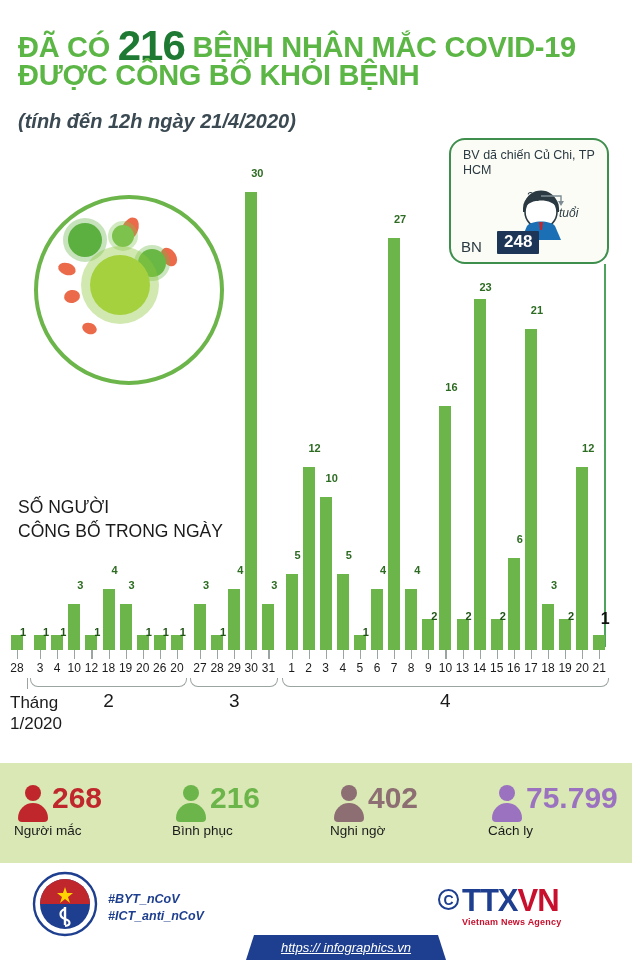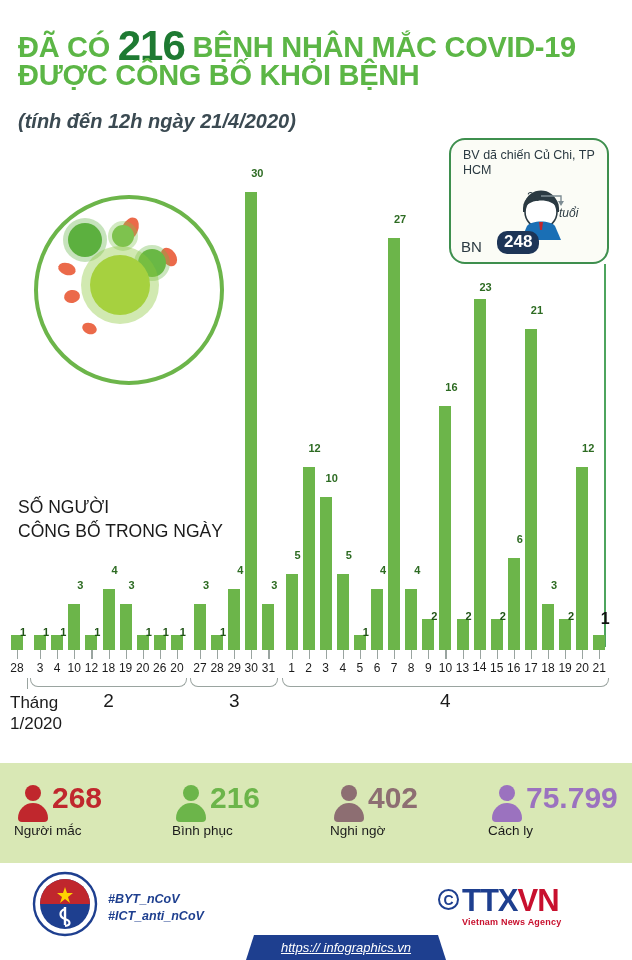--- a/index.html
+++ b/index.html
@@ -48,21 +48,21 @@
     position:absolute; left:12px; top:8px; width:142px;
     font-size:12.5px; color:#2b3a42; line-height:15px;
   }
   #callout-bn {
     position:absolute; left:10px; bottom:7px;
     font-size:15px; color:#2b3a42;
   }
   #bn-badge {
     position:absolute; left:46px; bottom:8px;
     background:#1d3557; color:#fff; font-size:17px; font-weight:bold;
-    padding:1px 7px 2px; border-radius:10px;
+    padding:1px 7px 2px; border-radius:1px;
   }
   #age-label {
     position:absolute; left:108px; top:66px;
     font-size:12px; font-style:italic; color:#2b3a42;
   }
   #age-num {
     position:absolute; left:76px; top:50px;
     font-size:12.5px; color:#2b3a42;
   }
   #person-icon { position:absolute; left:62px; top:38px; width:56px; height:76px; }
@@ -324,21 +324,21 @@
     <div class="day-label" style="left: 394.1px;">7</div>
     <div class="tick" style="left: 411.2px;"></div>
     <div class="day-label" style="left: 411.2px;">8</div>
     <div class="tick" style="left: 428.3px;"></div>
     <div class="day-label" style="left: 428.3px;">9</div>
     <div class="tick" style="left: 445.4px;"></div>
     <div class="day-label" style="left: 445.4px;">10</div>
     <div class="tick" style="left: 462.5px;"></div>
     <div class="day-label" style="left: 462.5px;">13</div>
     <div class="tick" style="left: 479.6px;"></div>
-    <div class="day-label" style="left: 479.6px; font-family: Liberation Mono, monospace;">14</div>
+    <div class="day-label" style="left: 479.6px;">14</div>
     <div class="tick" style="left: 496.7px;"></div>
     <div class="day-label" style="left: 496.7px;">15</div>
     <div class="tick" style="left: 513.8px;"></div>
     <div class="day-label" style="left: 513.8px;">16</div>
     <div class="tick" style="left: 530.9px;"></div>
     <div class="day-label" style="left: 530.9px;">17</div>
     <div class="tick" style="left: 548px;"></div>
     <div class="day-label" style="left: 548px;">18</div>
     <div class="tick" style="left: 565.1px;"></div>
     <div class="day-label" style="left: 565.1px;">19</div>

